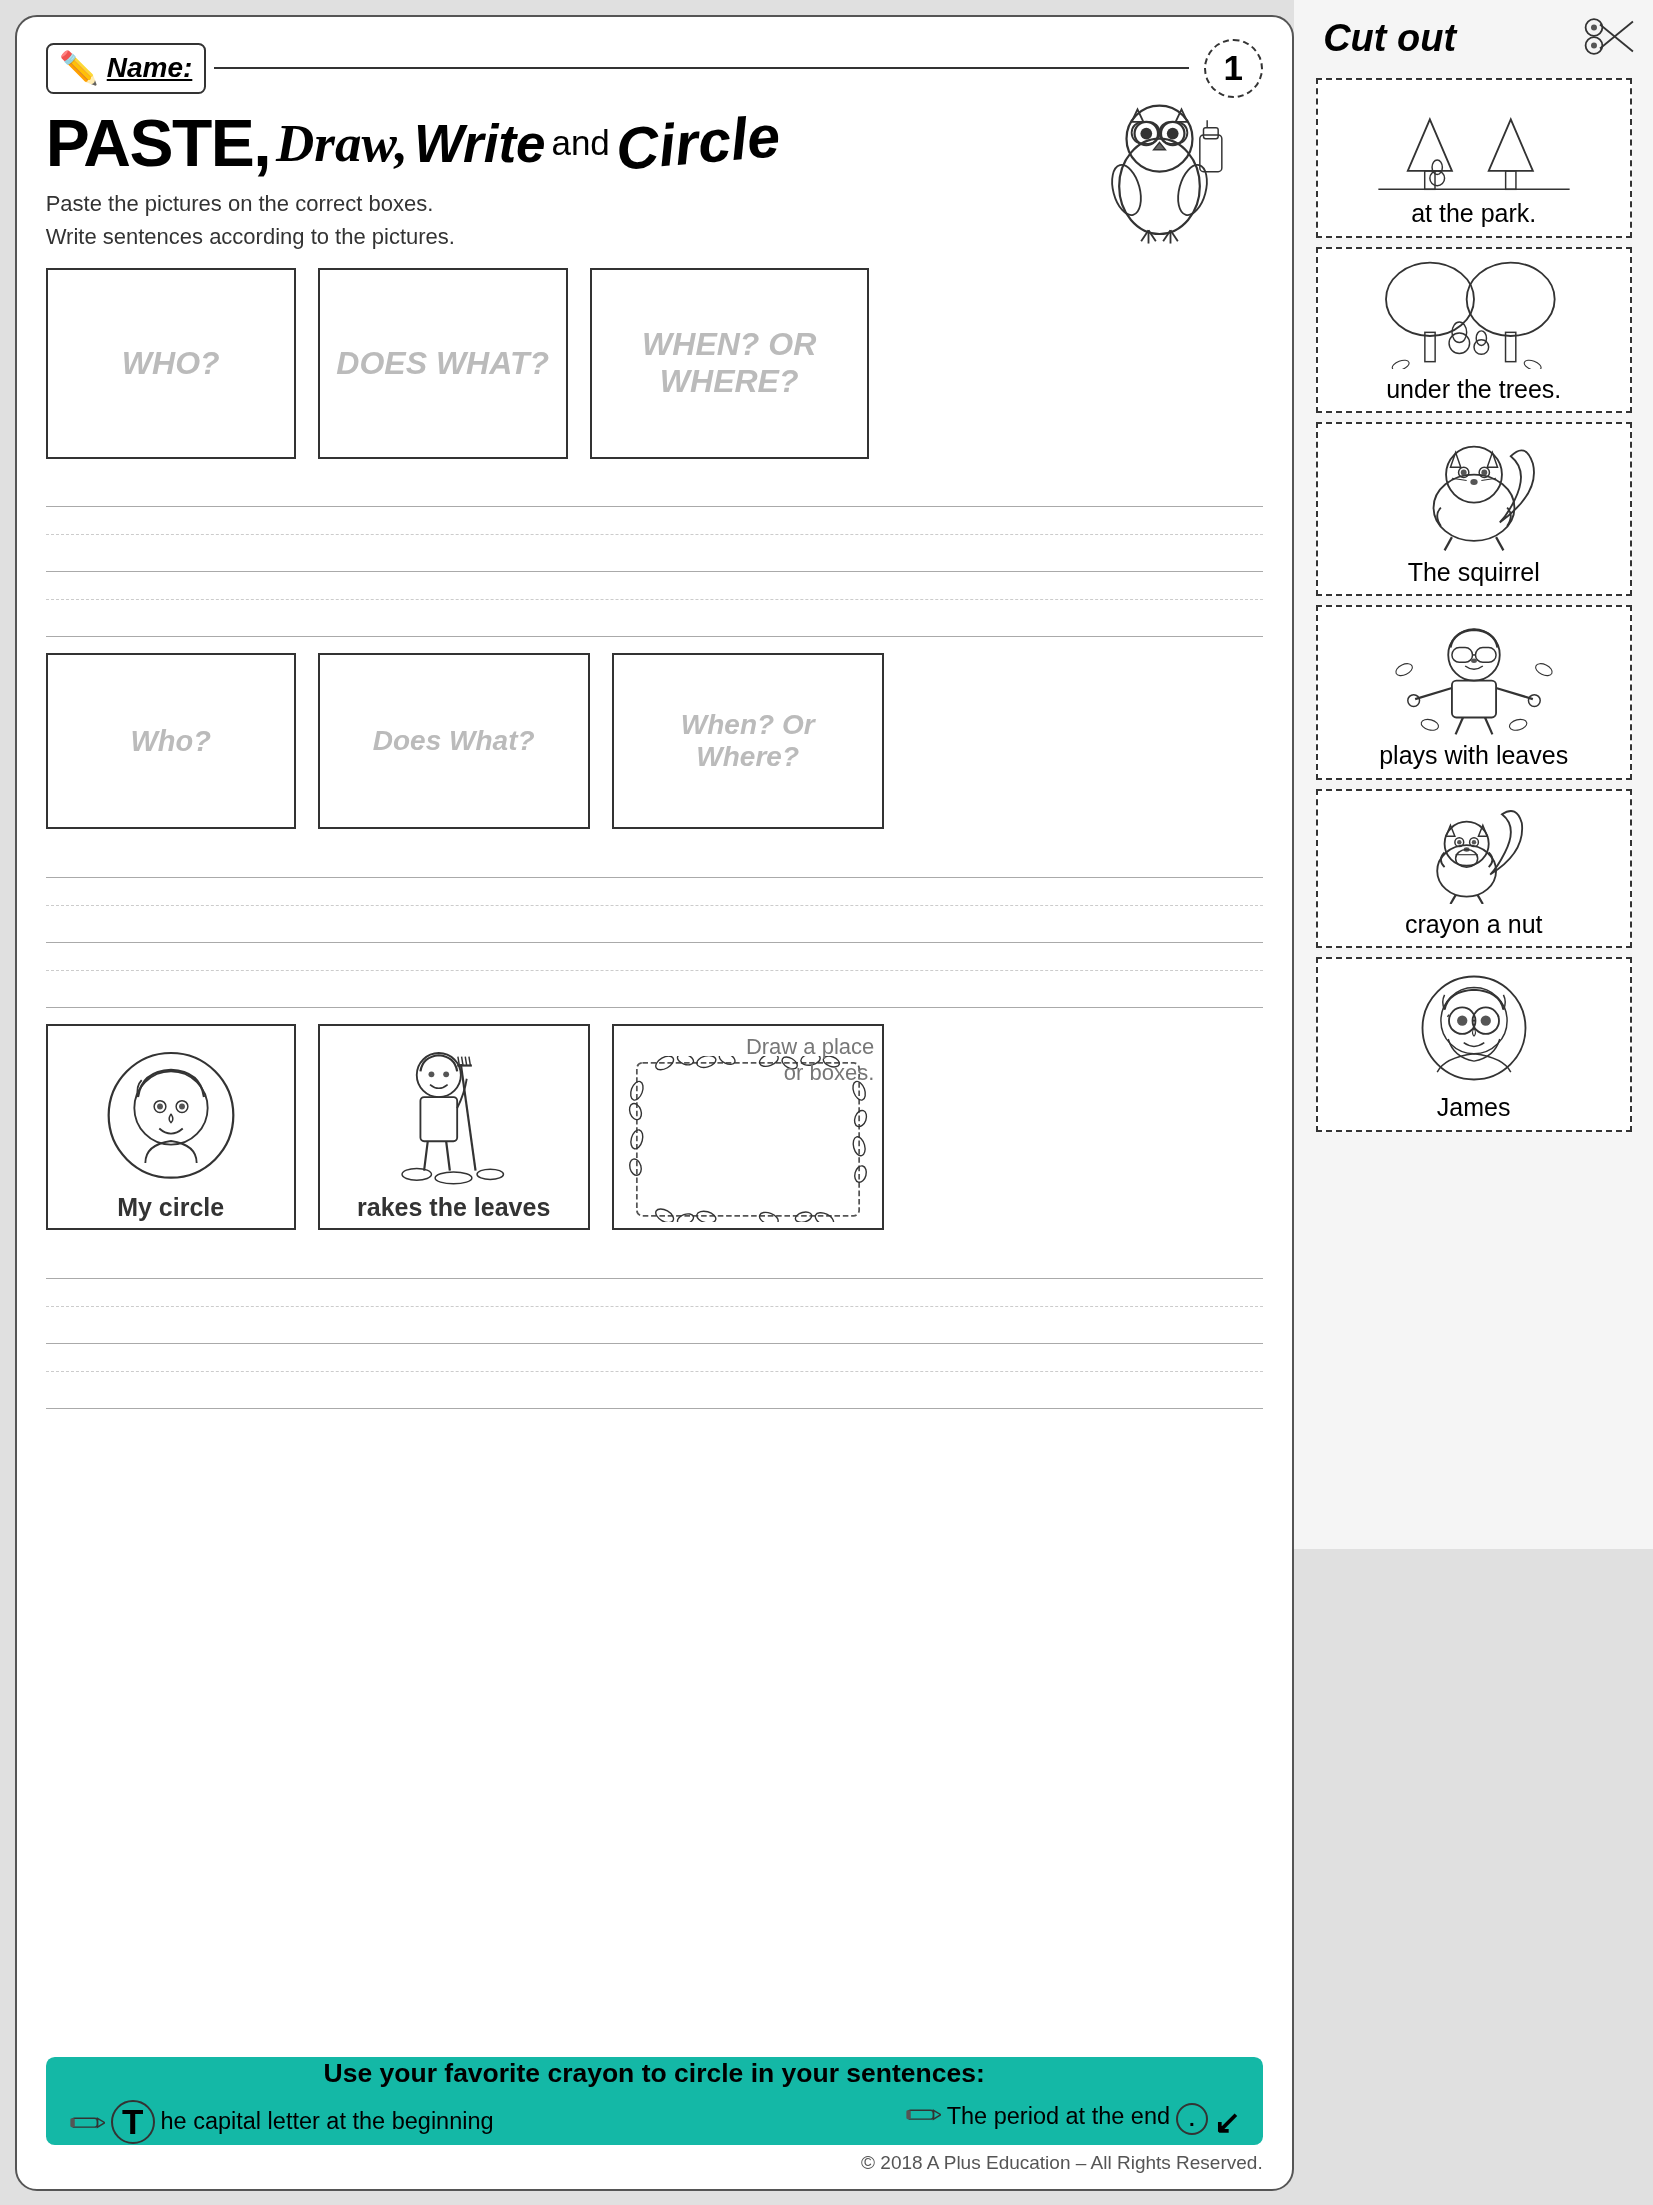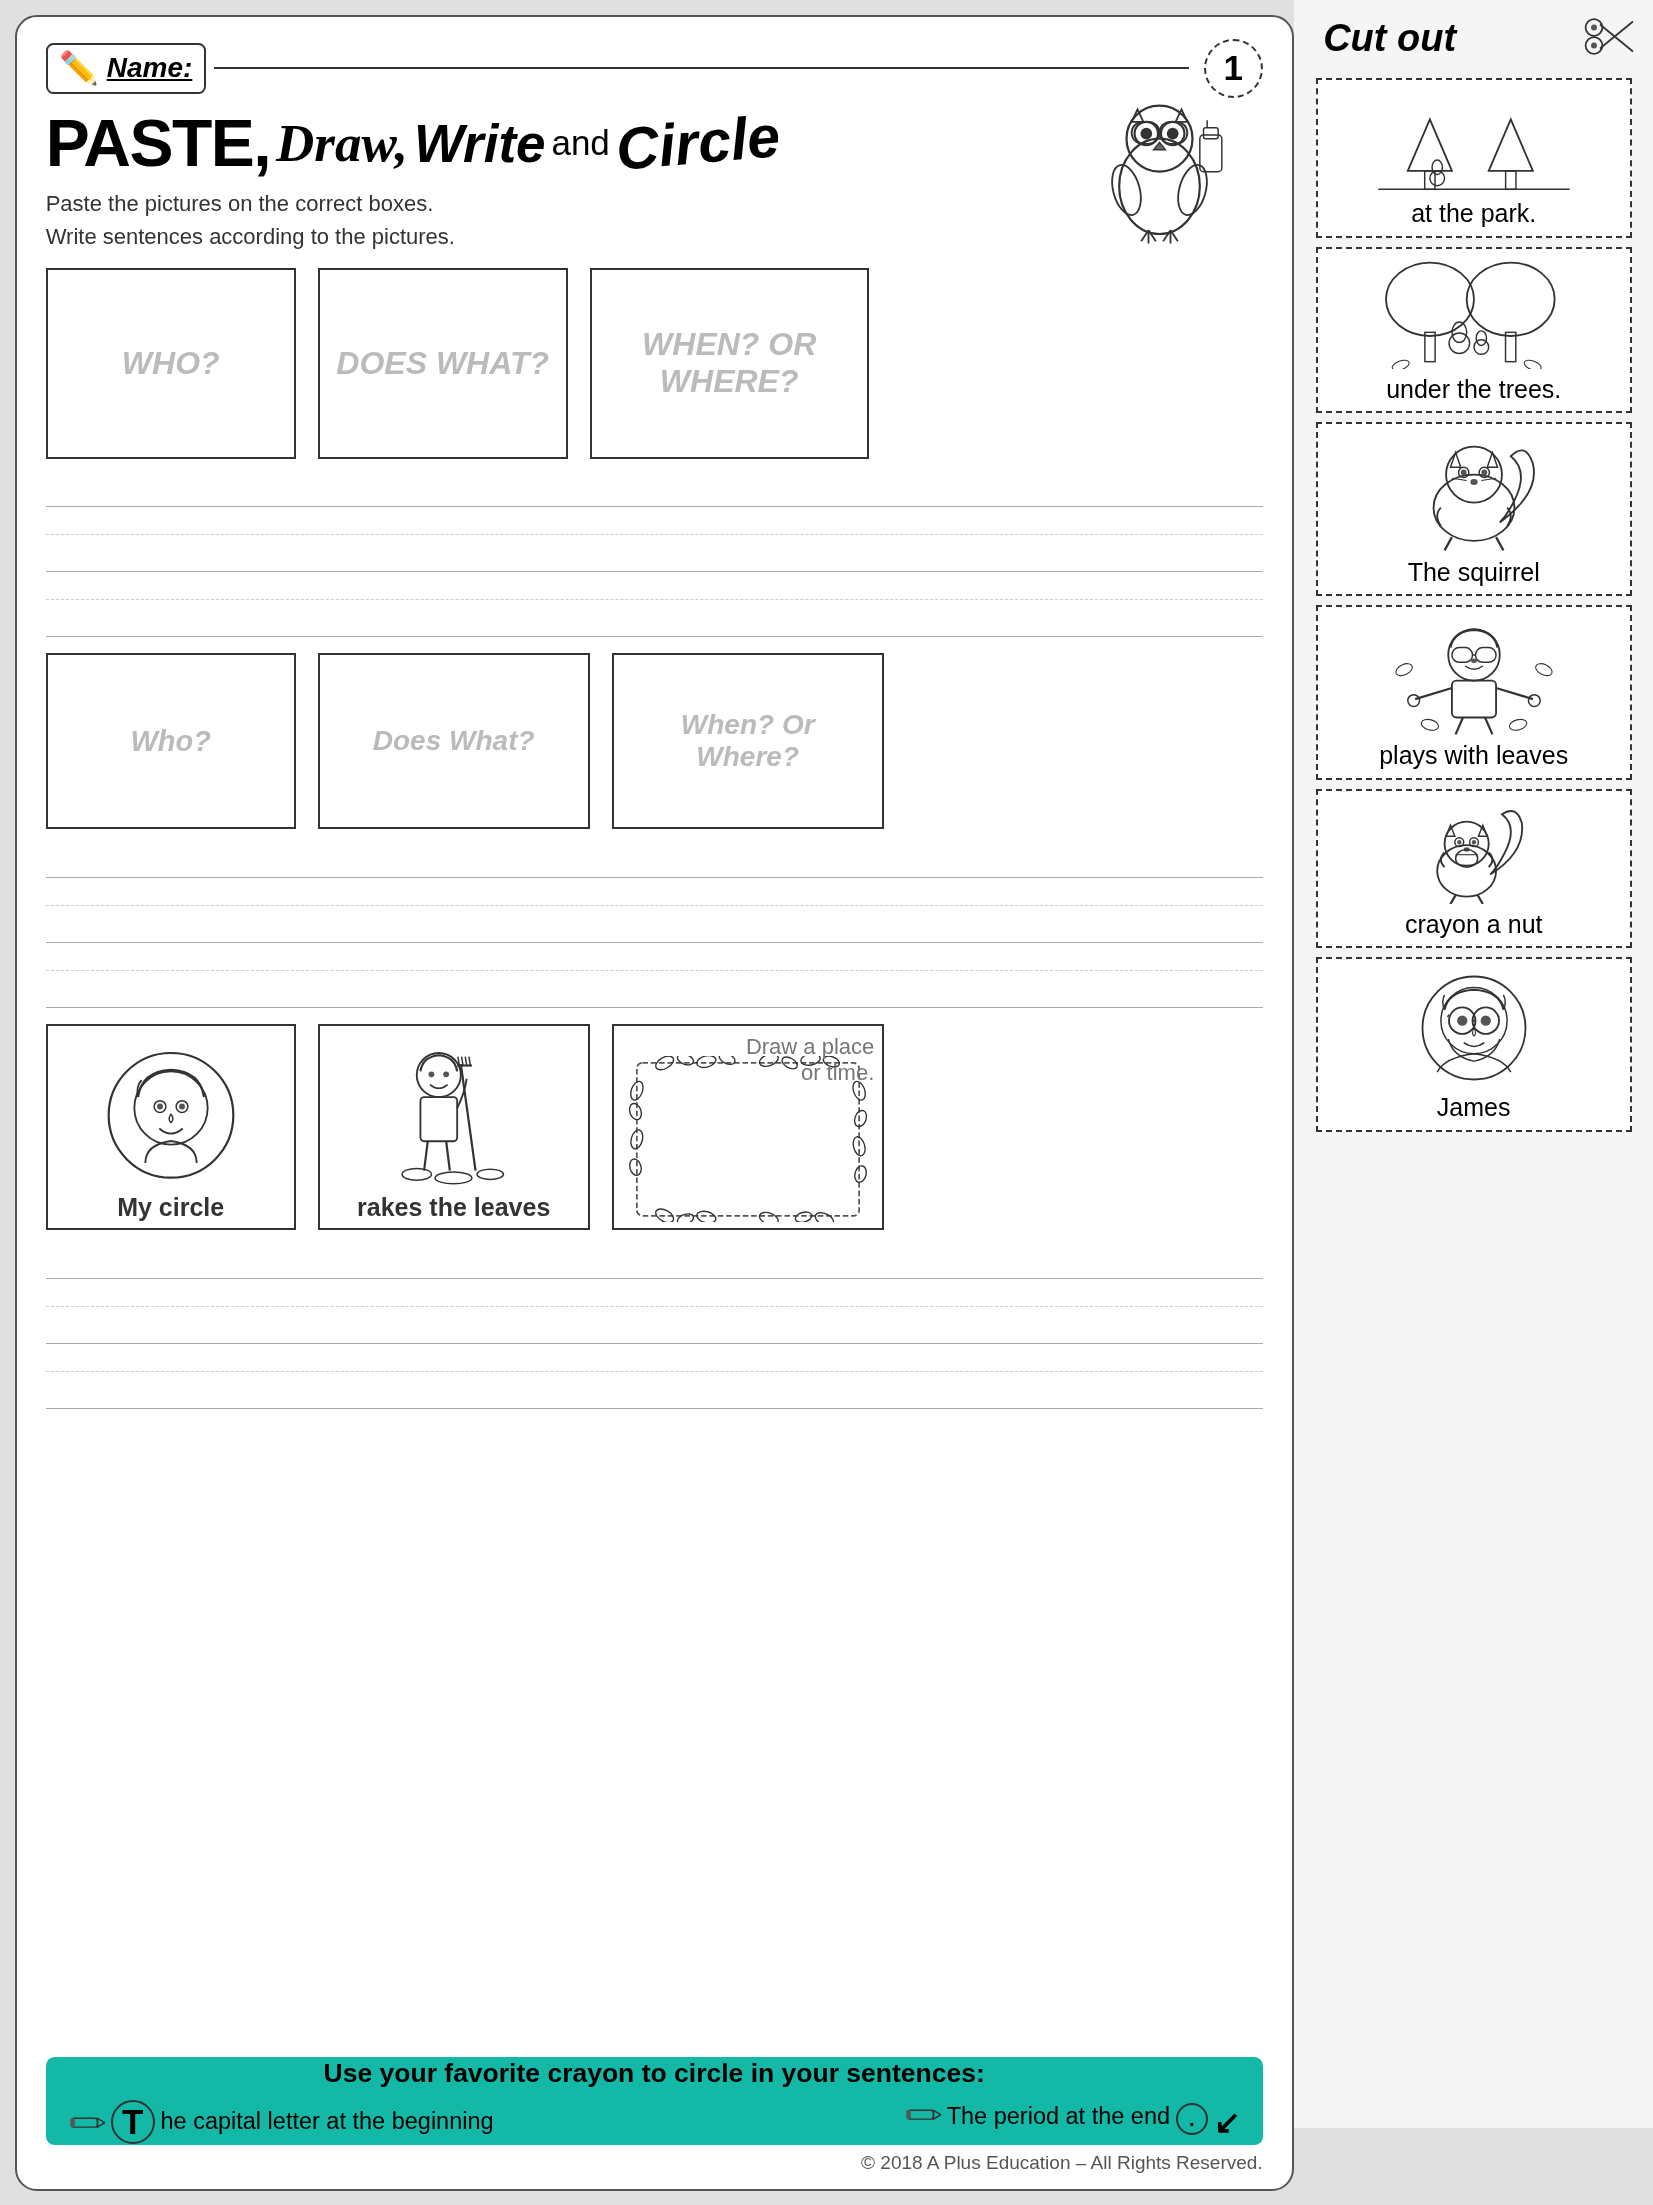--- a/index.html
+++ b/index.html
@@ -22,21 +22,21 @@
       border: 2.2px solid #555;
       display: flex;
       flex-direction: column;
       padding: 22px 29px 14.7px 29px;
       position: relative;
     }
 
     
     .cutout-sidebar {
       width: 360px;
-      height: 2128px;
+      height: 1549px;
       background: #f5f5f5;
       display: flex;
       flex-direction: column;
       align-items: center;
       padding: 7.4px 7.4px;
       position: relative;
     }
 
     
     .header-row {
@@ -486,21 +486,21 @@
         <path d="M105,90 Q115,70 118,50" fill="none" stroke="#333" stroke-width="2.5"></path>
 
         <ellipse cx="50" cy="180" rx="20" ry="8" fill="none" stroke="#333" stroke-width="2"></ellipse>
         <ellipse cx="100" cy="185" rx="25" ry="8" fill="none" stroke="#333" stroke-width="2"></ellipse>
         <ellipse cx="150" cy="180" rx="18" ry="7" fill="none" stroke="#333" stroke-width="2"></ellipse>
       </svg>
       <div class="box-label">rakes the leaves</div>
     </div>
 
     <div class="bottom-pic-box draw-box" style="justify-content:flex-start; padding-top:7.4px;">
-      <div class="draw-place-label">Draw a place or time.</div>
+      <div class="draw-place-label">Draw a place or boxes.</div>
 
       <svg width="250" height="176" viewBox="0 0 340 240" style="margin-top:22px;">
 
         <rect x="10" y="10" width="320" height="220" rx="8" fill="none" stroke="#555" stroke-width="2.5" stroke-dasharray="8,4"></rect>
 
         <ellipse cx="50" cy="10" rx="14" ry="8" fill="none" stroke="#333" stroke-width="2" transform="rotate(-30,50,10)"></ellipse>
         <ellipse cx="80" cy="5" rx="12" ry="7" fill="none" stroke="#333" stroke-width="2" transform="rotate(20,80,5)"></ellipse>
         <ellipse cx="110" cy="8" rx="14" ry="8" fill="none" stroke="#333" stroke-width="2" transform="rotate(-15,110,8)"></ellipse>
         <ellipse cx="140" cy="4" rx="12" ry="7" fill="none" stroke="#333" stroke-width="2" transform="rotate(25,140,4)"></ellipse>
         <ellipse cx="200" cy="6" rx="14" ry="8" fill="none" stroke="#333" stroke-width="2" transform="rotate(-20,200,6)"></ellipse>

